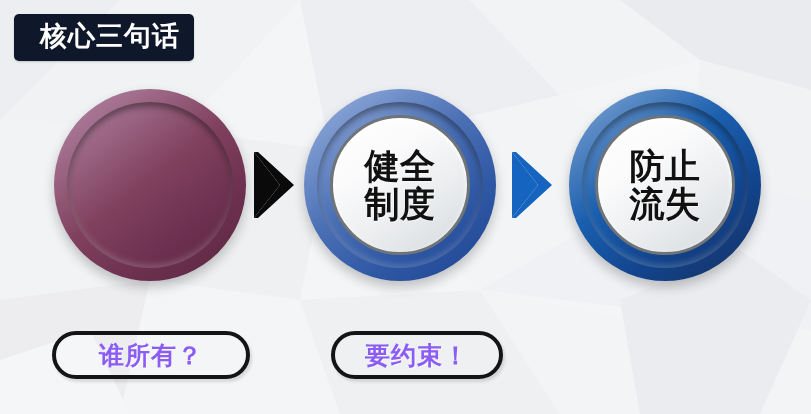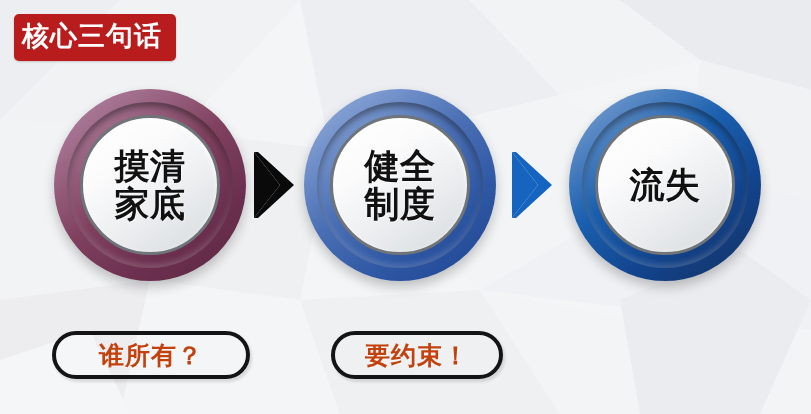--- a/index.html
+++ b/index.html
@@ -27,27 +27,27 @@
     inset: 0;
     width: 811px;
     height: 414px;
   }
 
   
   .title-badge {
     position: absolute;
     left: 14px;
     top: 14px;
-    background: #b91c1c;
+    background: #0f172a;
     color: #ffffff;
     font-size: 27px;
     font-weight: bold;
     letter-spacing: 1px;
     line-height: 1;
-    padding: 9px 14px 11px 8px;
+    padding: 9px 14px 11px 26px;
     border-radius: 5px;
     z-index: 40;
     white-space: nowrap;
     box-shadow: 0 1px 2px rgba(0,0,0,0.18);
   }
 
   
   .circle {
     position: absolute;
     width: 192px;
@@ -129,21 +129,21 @@
     border-radius: 26px;
     background: transparent;
     display: flex;
     align-items: center;
     justify-content: center;
     box-sizing: border-box;
     z-index: 35;
     box-shadow: 2px 3px 3px rgba(0,0,0,0.12);
   }
   .pill-label {
-    color: #c2410c;
+    color: #8b5cf6;
     font-size: 25px;
     font-weight: bold;
     line-height: 1;
     letter-spacing: 1px;
     white-space: nowrap;
     text-shadow: 1px 1px 0 rgba(255,255,255,0.5);
   }
   #pill-1 { left: 52px;  width: 198px; }
   #pill-2 { left: 331px; width: 172px; }
   #pill-3 { left: 569px; width: 200px; }
@@ -170,26 +170,20 @@
     <polygon points="480,290 690,170 811,200 811,330" fill="#f0f1f4"></polygon>
     <polygon points="560,414 480,290 680,330 811,330 811,414" fill="#f3f4f6"></polygon>
     <polygon points="620,300 740,250 811,300 760,414 640,414" fill="#eaecef"></polygon>
     <polygon points="0,360 90,330 130,414 0,414" fill="#f5f6f8"></polygon>
   </svg>
 
   <div class="title-badge">核心三句话</div>
 
   <div class="circle" id="circle-1">
     <div class="ring-inner-shade"></div>
-    <div class="disc">
-      <div class="disc-label">
-        <span>摸清</span>
-        <span>家底</span>
-      </div>
-    </div>
   </div>
 
   <svg class="arrow" id="arrow-1" viewBox="0 0 48 70">
     <polygon points="4,2 8,2 44,35 8,68 4,68 30,35" fill="#0a0a0a"></polygon>
     <polygon points="4,2 30,35 4,68" fill="#0a0a0a"></polygon>
   </svg>
 
   <div class="circle" id="circle-2">
     <div class="ring-inner-shade"></div>
     <div class="disc">
@@ -202,20 +196,21 @@
 
   <svg class="arrow" id="arrow-2" viewBox="0 0 48 70">
     <polygon points="4,2 8,2 44,35 8,68 4,68 30,35" fill="#1565c0"></polygon>
     <polygon points="4,2 30,35 4,68" fill="#1565c0"></polygon>
   </svg>
 
   <div class="circle" id="circle-3">
     <div class="ring-inner-shade"></div>
     <div class="disc">
       <div class="disc-label">
+        <span>防止</span>
         <span>流失</span>
       </div>
     </div>
   </div>
 
   <div class="pill" id="pill-1">
     <div class="pill-label">谁所有？</div>
   </div>
   <div class="pill" id="pill-2">
     <div class="pill-label">要约束！</div>

